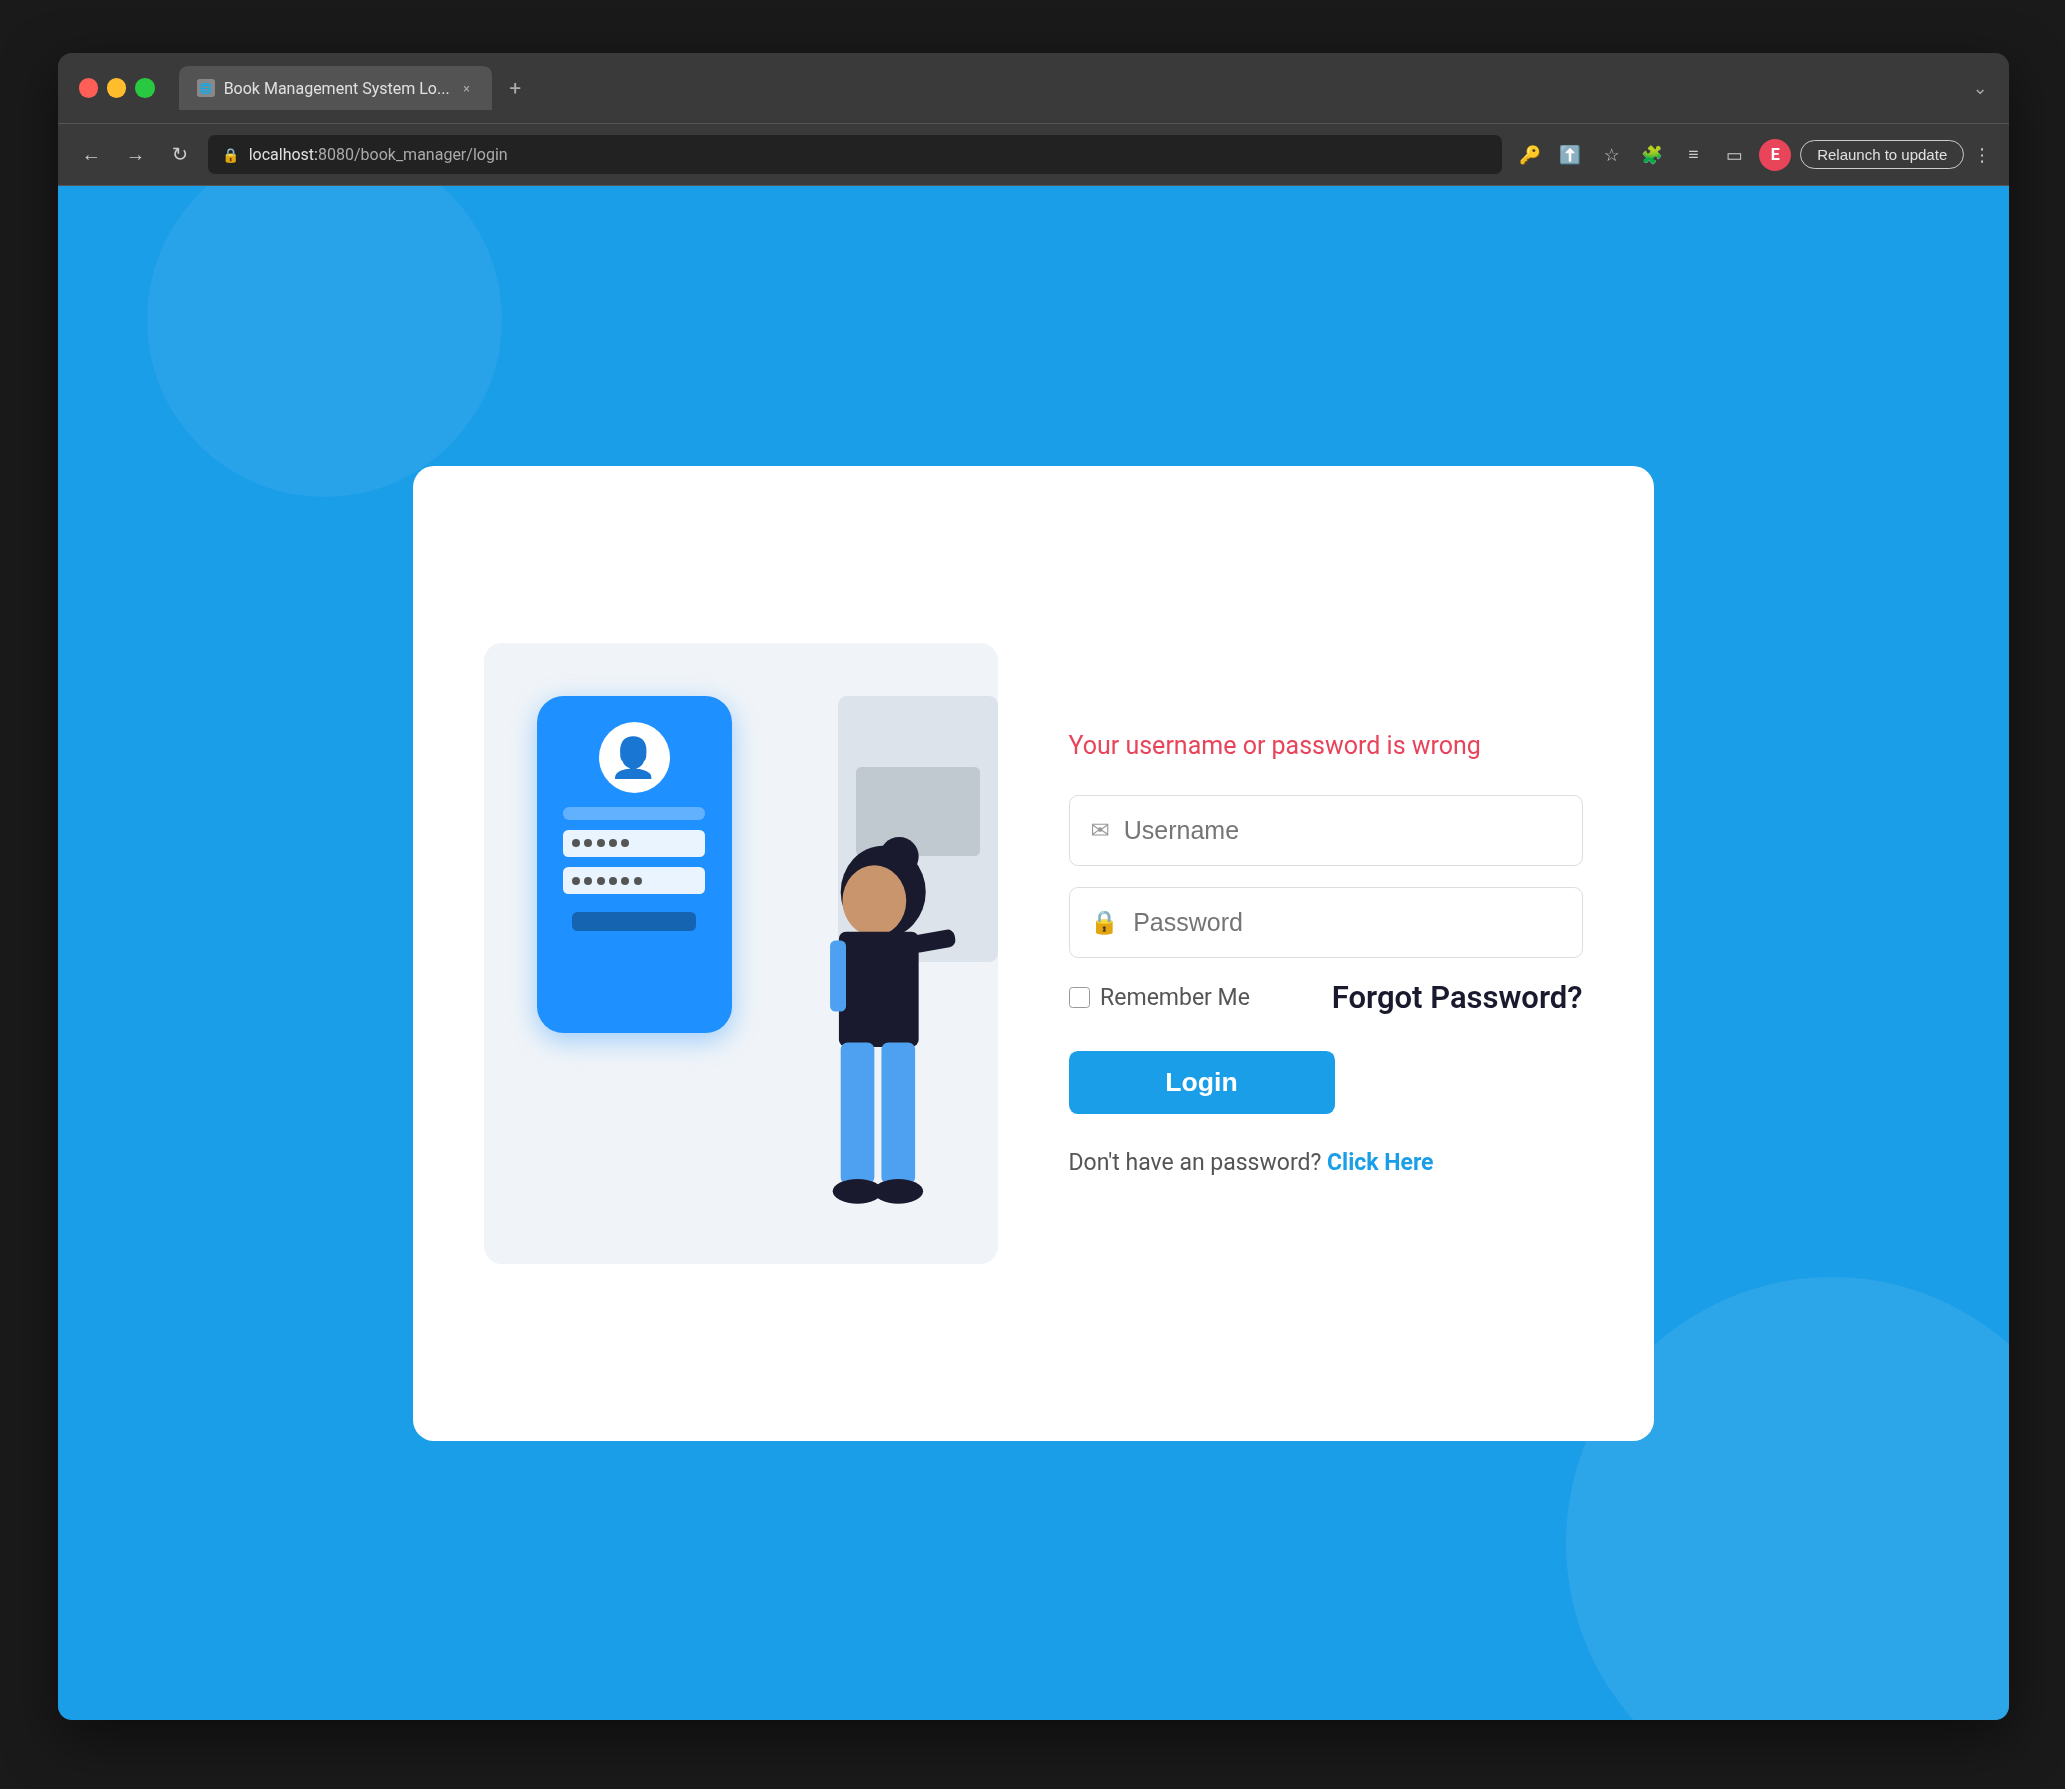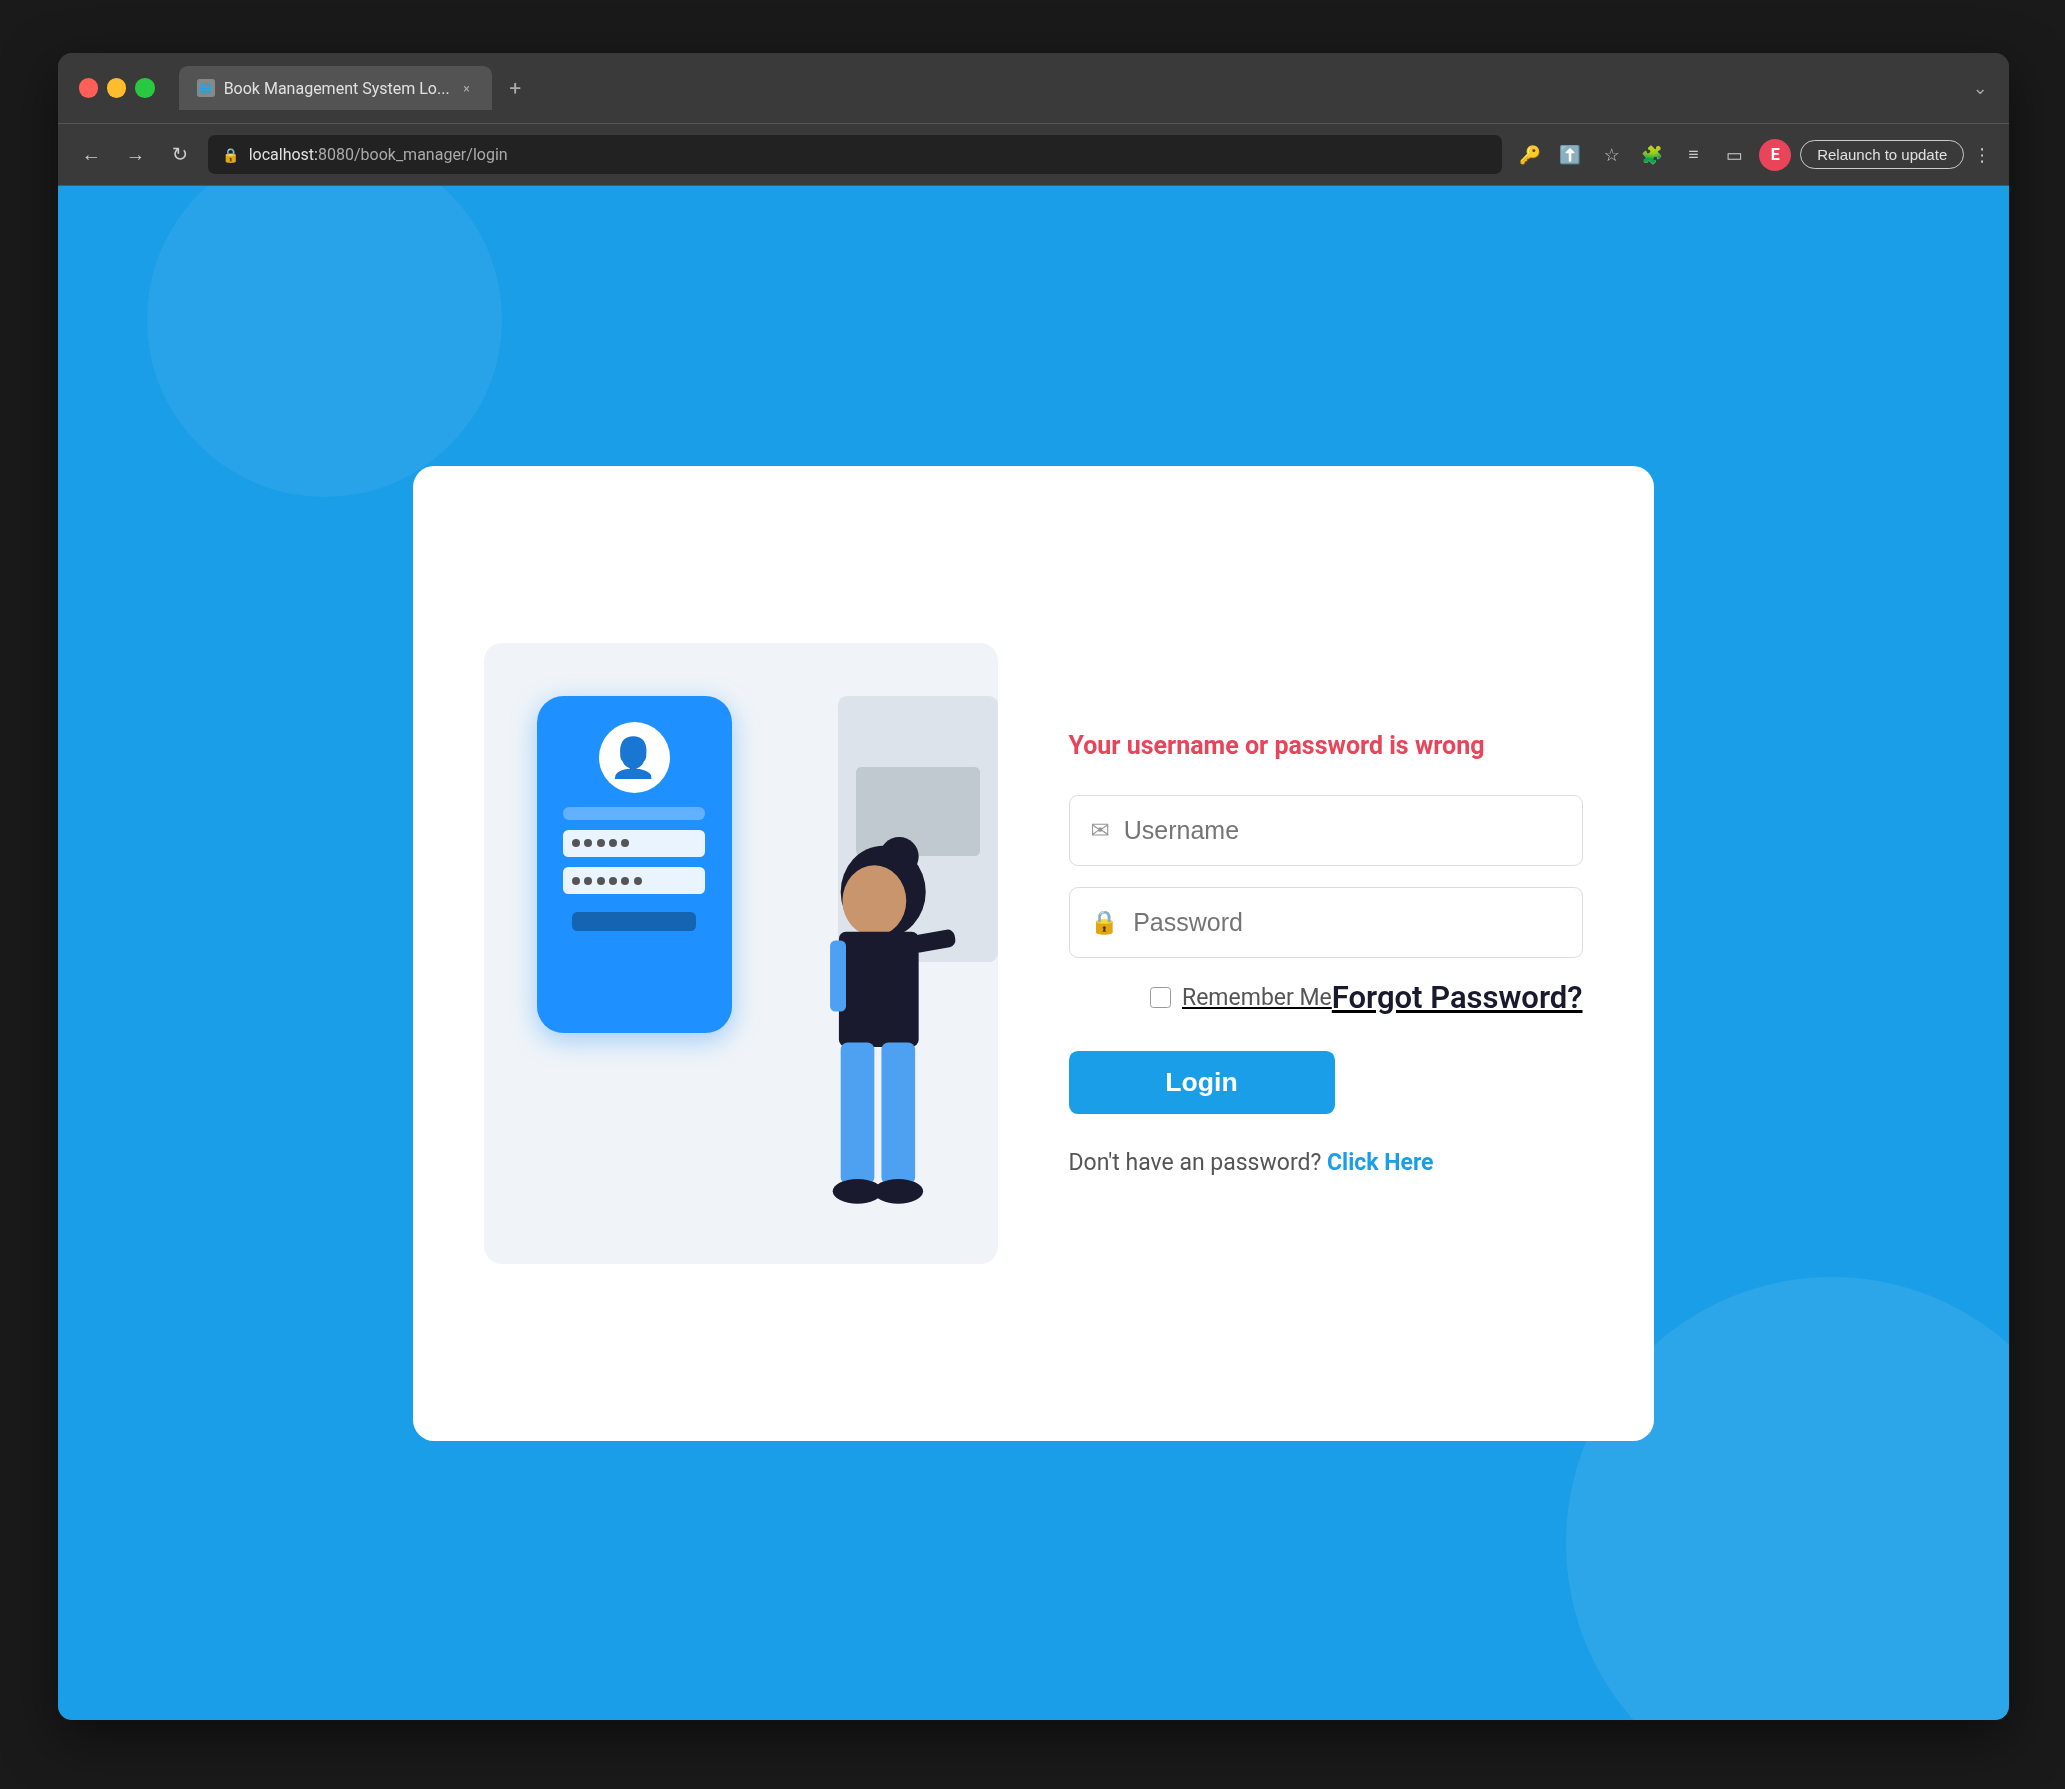--- a/index.html
+++ b/index.html
@@ -381,21 +381,21 @@
       font-weight: 800;
       color: #1a1a2e;
       margin-bottom: 14px;
       line-height: 1.1;
     }
 
     .form-error {
       color: #e8445a;
       font-size: 25px;
       margin-bottom: 35px;
-      font-weight: 700;
+      font-weight: 400;
     }
 
     .form-field {
       width: 100%;
       height: 71px;
       border: 1.3px solid #ddd;
       border-radius: 8.9px;
       display: flex;
       align-items: center;
       padding: 0 21px;
@@ -414,23 +414,22 @@
     }
 
     .field-icon {
       font-size: 23px;
       color: #999;
     }
 
     .form-options {
       display: flex;
       align-items: center;
-      justify-content: flex-end;
+      justify-content: space-between;
       margin-bottom: 35px;
-      text-decoration: underline;
     }
 
     .remember-me {
       display: flex;
       align-items: center;
       gap: 10.6px;
       font-size: 23px;
       color: #555;
     }
 

